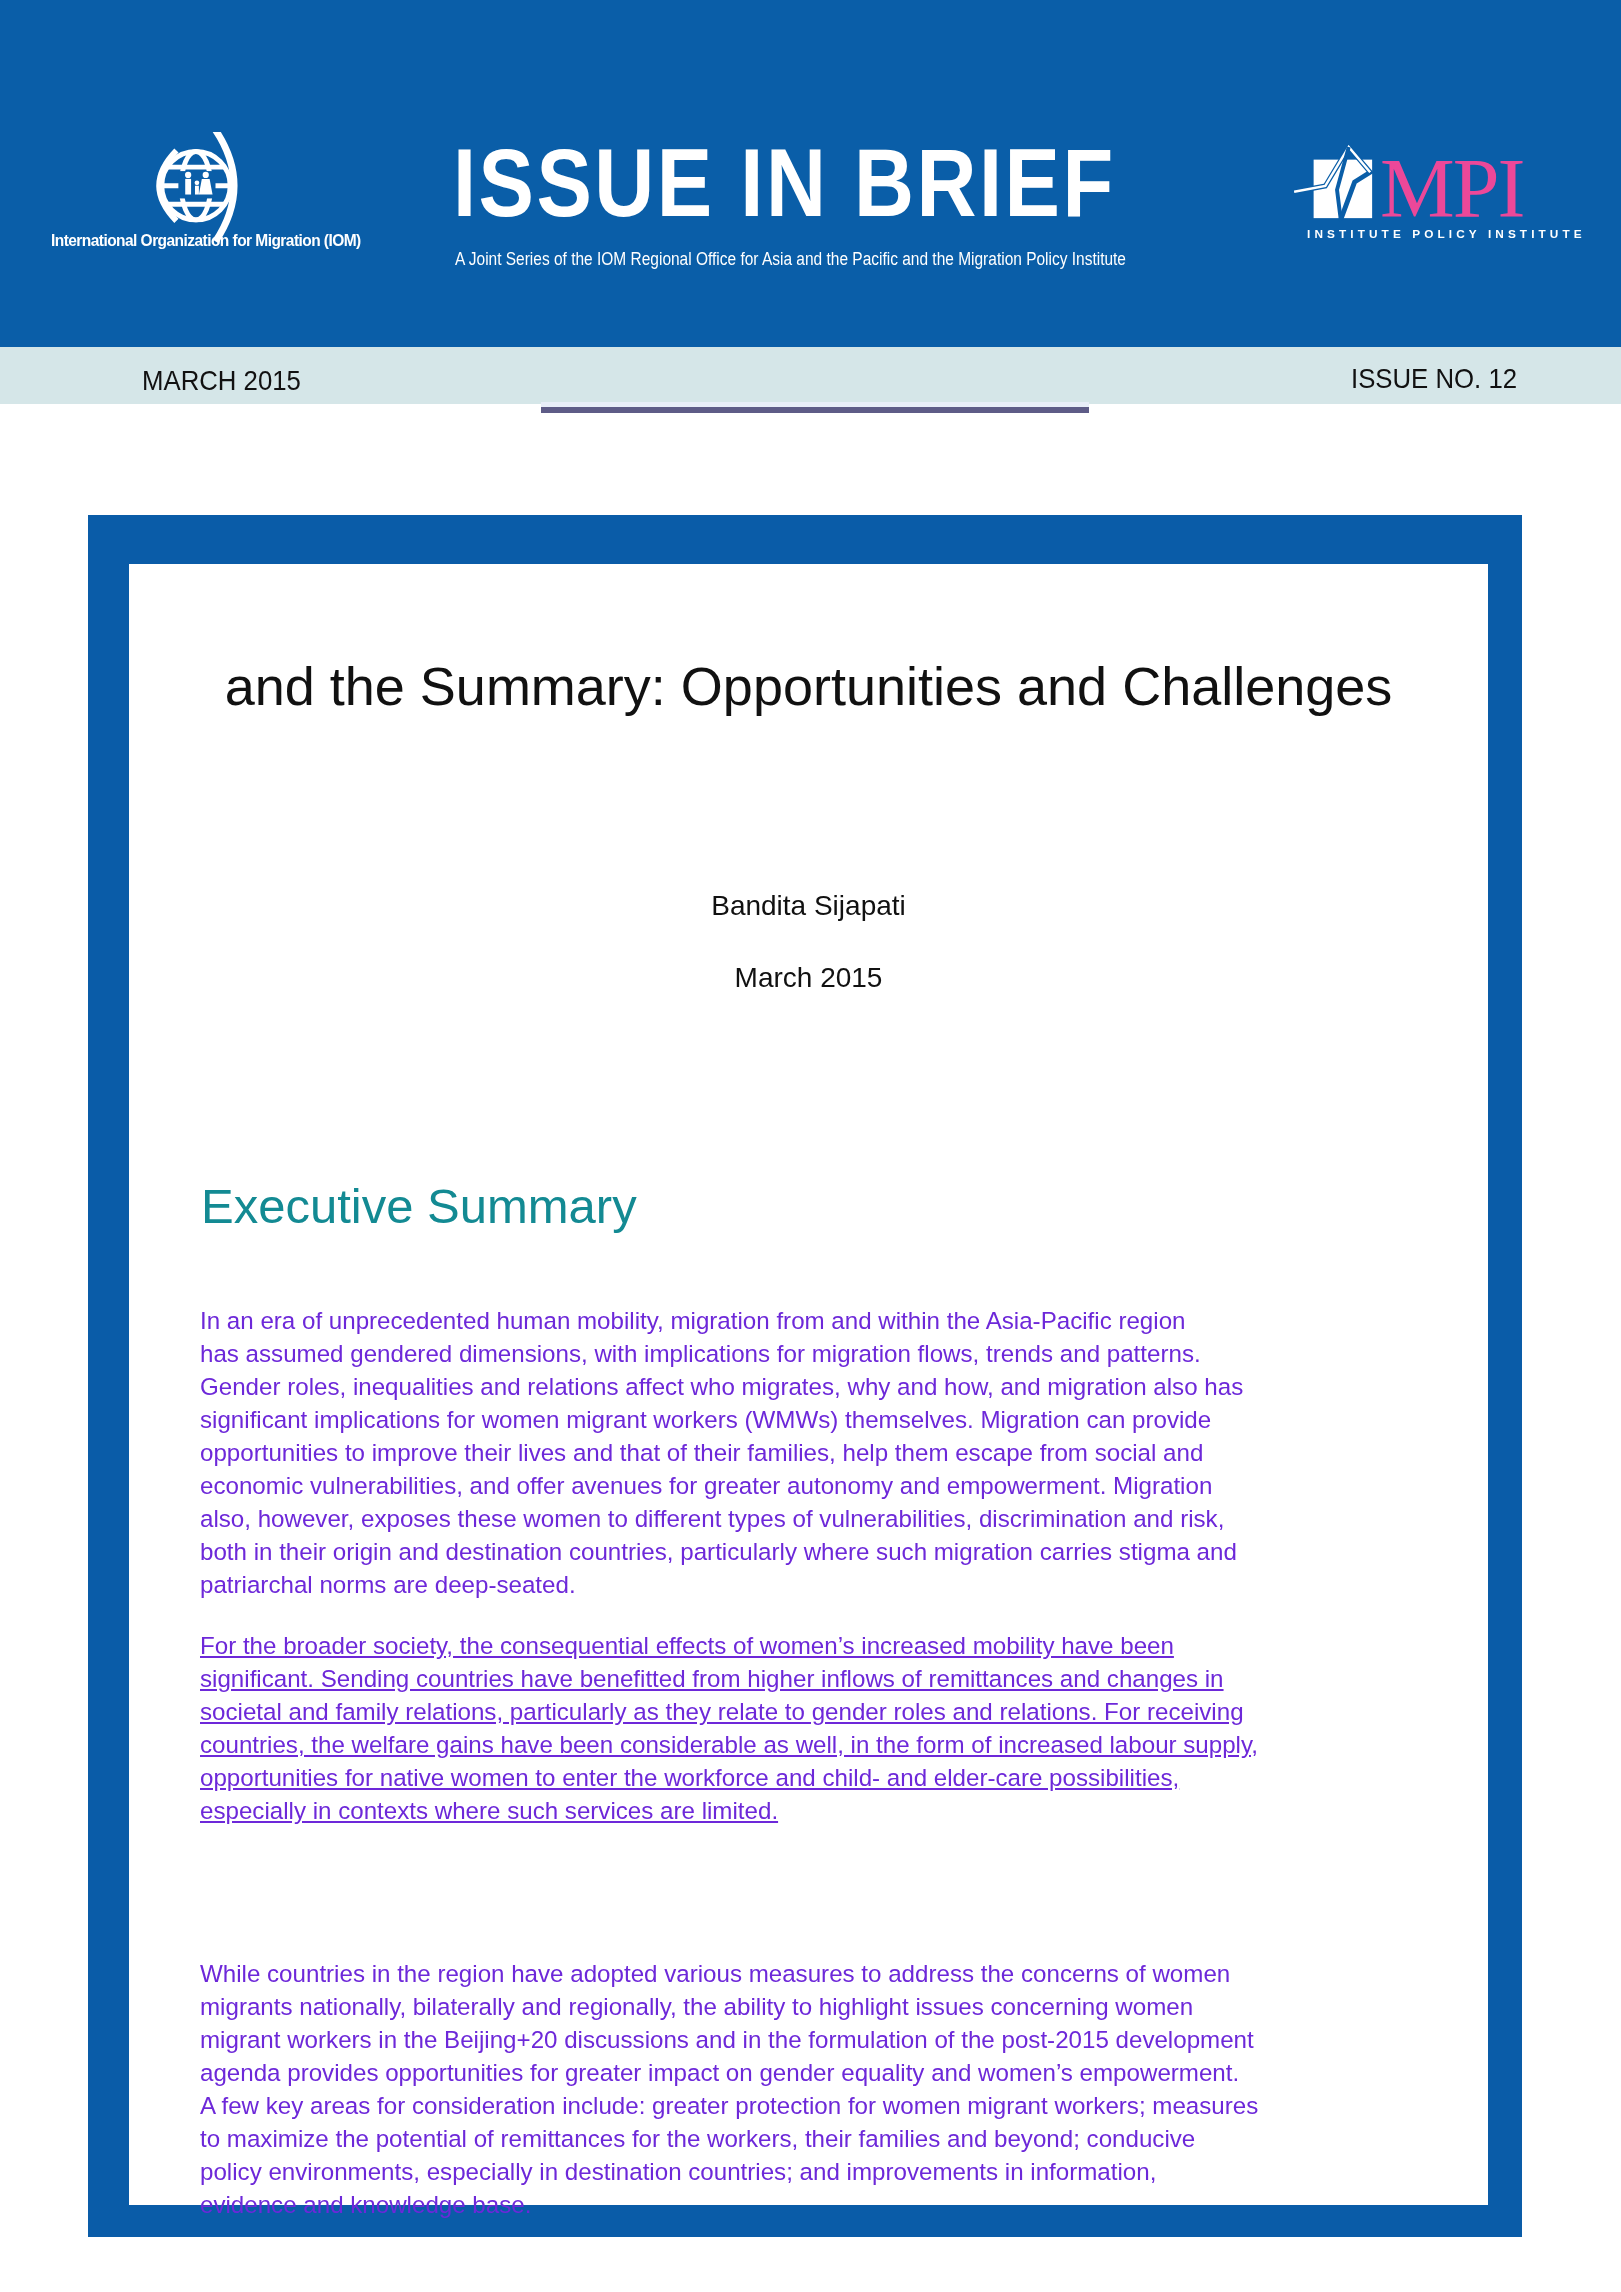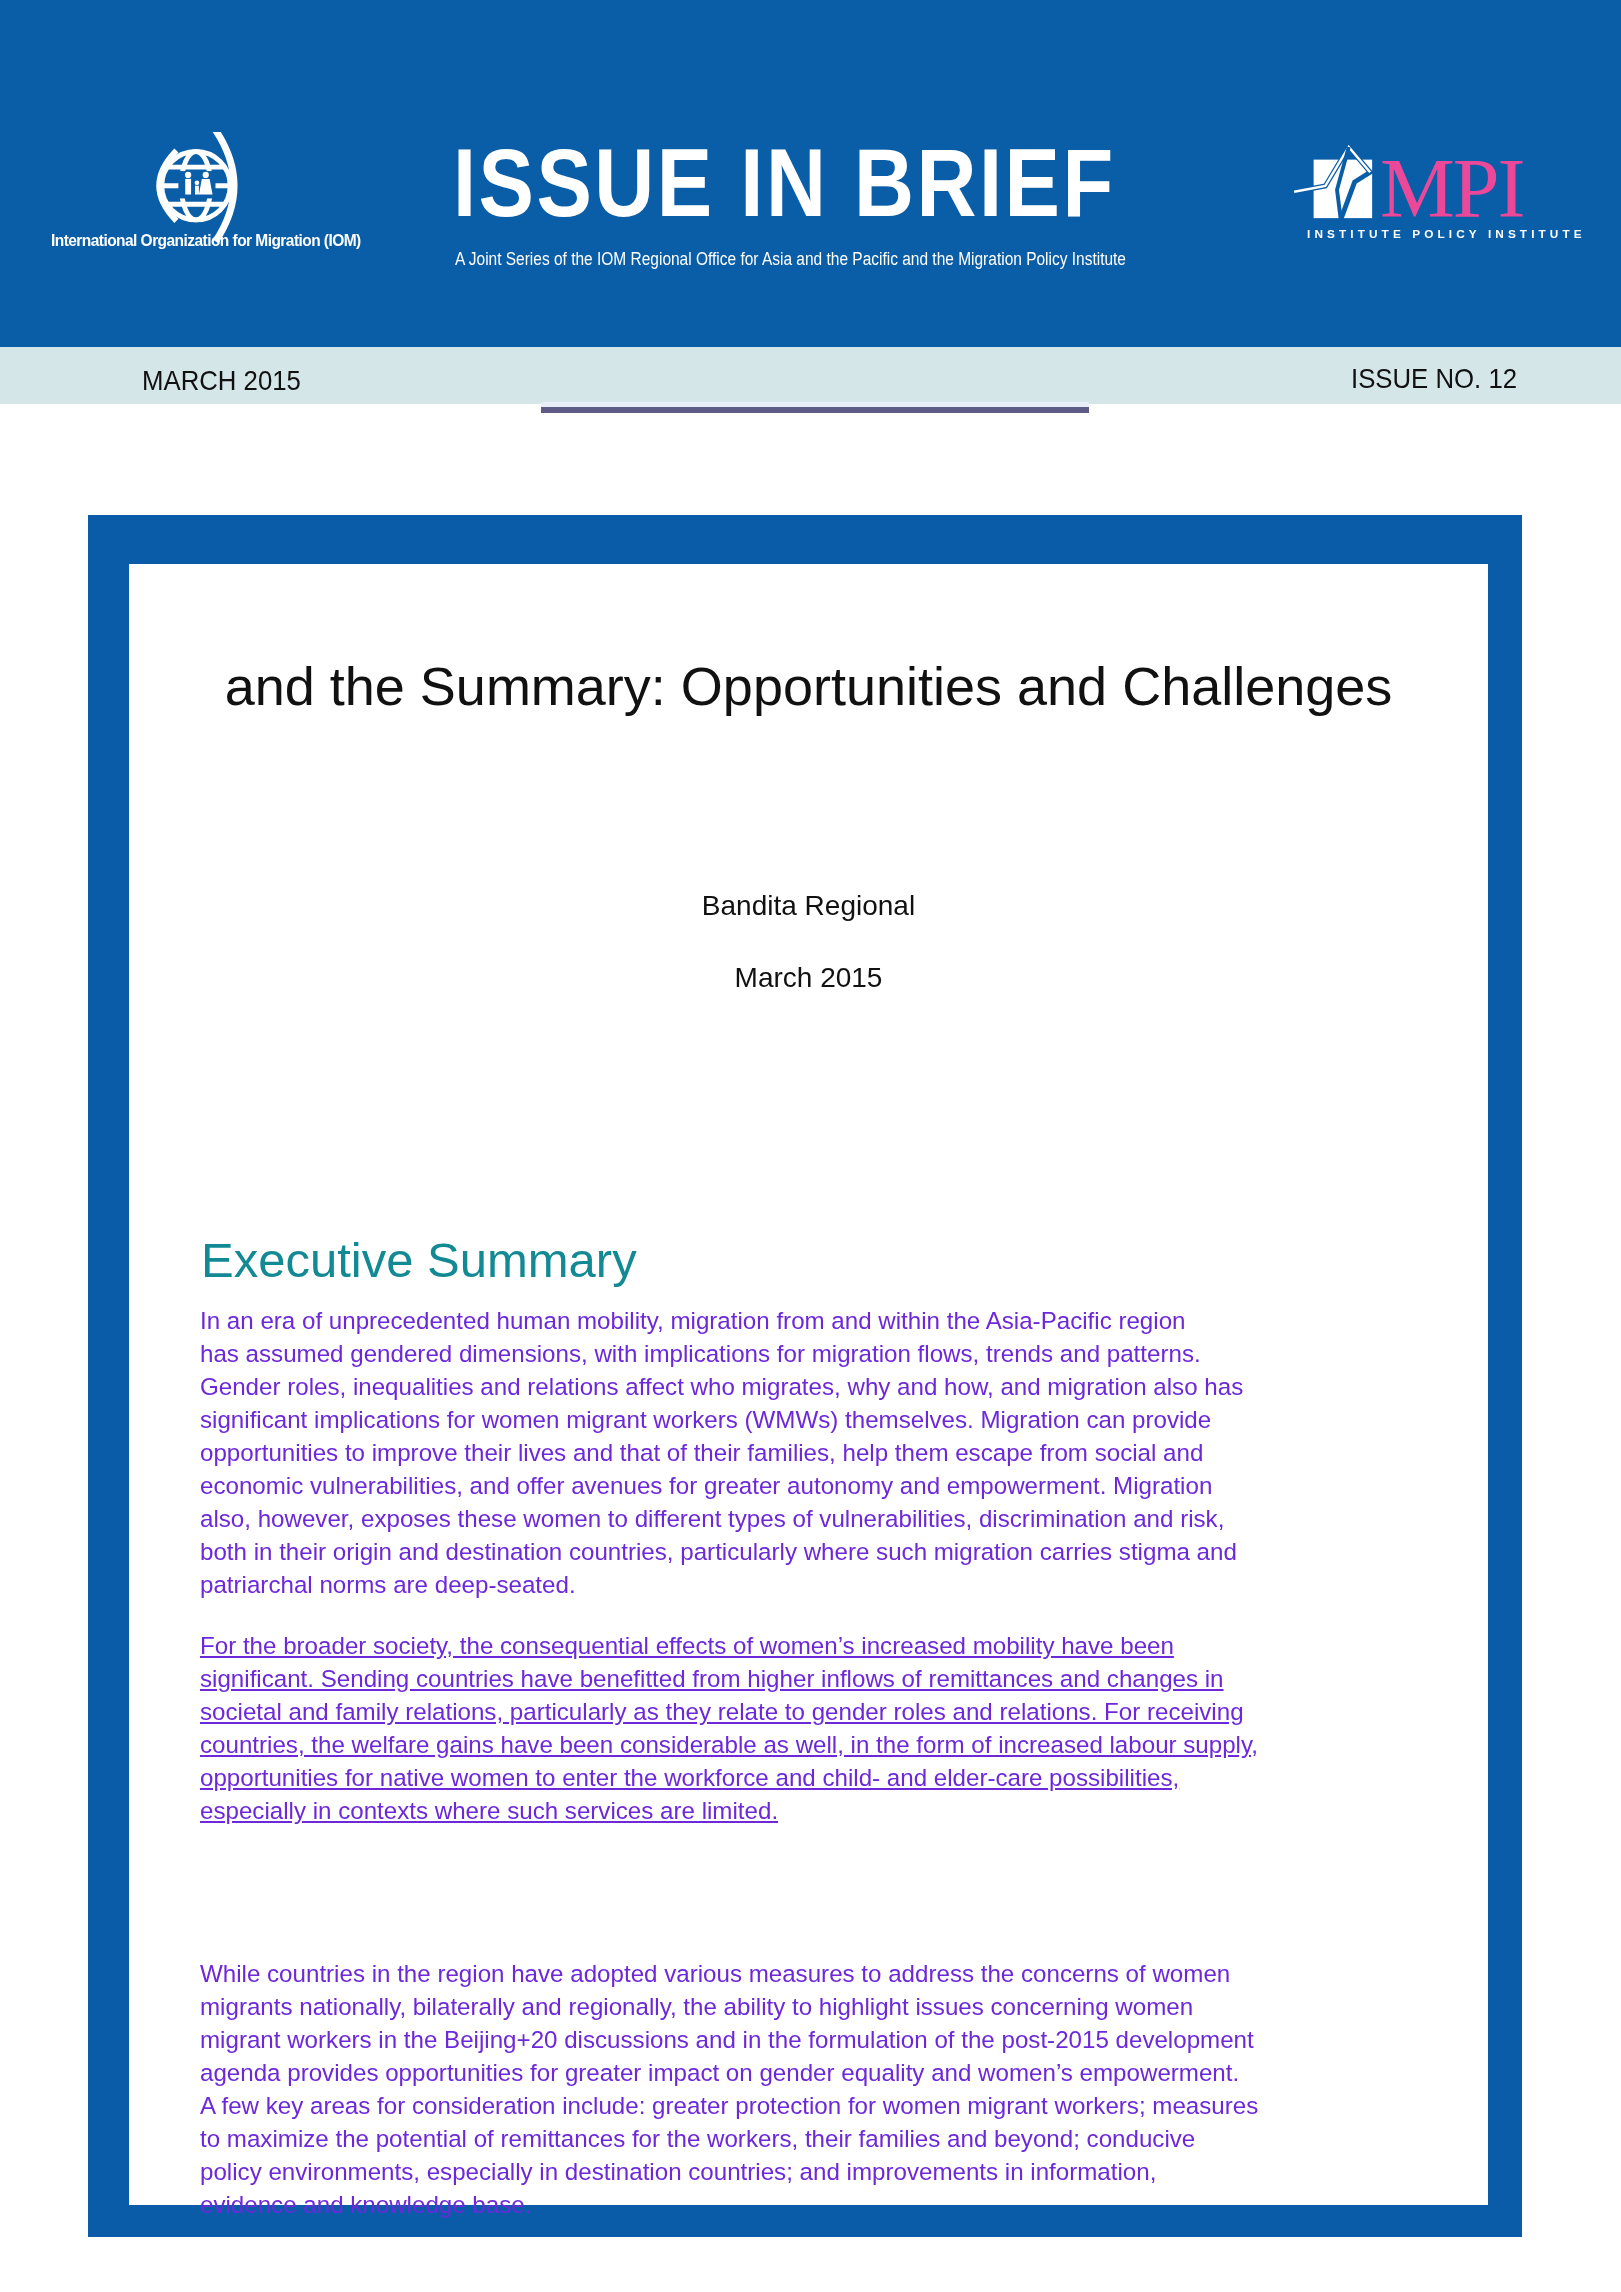--- a/index.html
+++ b/index.html
@@ -79,21 +79,21 @@
   .doc-author {
     left: 129px; top: 890px; width: 1359px; text-align: center;
     font-size: 28px; color: #111111;
   }
   .doc-date {
     left: 129px; top: 962px; width: 1359px; text-align: center;
     font-size: 28px; color: #111111;
   }
 
   .section-heading {
-    left: 201px; top: 1232px;
+    left: 201px; top: 1178px;
     font-size: 49px; color: #138a93; white-space: nowrap;
   }
 
   .body-text {
     left: 200px; width: 1264px;
     font-size: 24.5px; color: #6d28d9; line-height: 33px;
   }
   .body-text .line {
     display: block; white-space: nowrap; transform-origin: left center;
     transform: scaleX(0.985);
@@ -147,21 +147,21 @@
 <div class="abs accent-strip"></div>
 <div class="abs accent-rule"></div>
 
 <div class="abs frame-outer"></div>
 <div class="abs frame-inner"></div>
 
 <div class="abs doc-title">
   <span class="line">and the Summary: Opportunities and Challenges</span>
 </div>
 
-<div class="abs doc-author">Bandita Regional</div>
+<div class="abs doc-author">Bandita Sijapati</div>
 <div class="abs doc-date">March 2015</div>
 
 <div class="abs section-heading">Executive Summary</div>
 
 <div class="abs body-text p1">
   <span class="line">In an era of unprecedented human mobility, migration from and within the Asia-Pacific region</span>
   <span class="line">has assumed gendered dimensions, with implications for migration flows, trends and patterns.</span>
   <span class="line">Gender roles, inequalities and relations affect who migrates, why and how, and migration also has</span>
   <span class="line">significant implications for women migrant workers (WMWs) themselves. Migration can provide</span>
   <span class="line">opportunities to improve their lives and that of their families, help them escape from social and</span>

